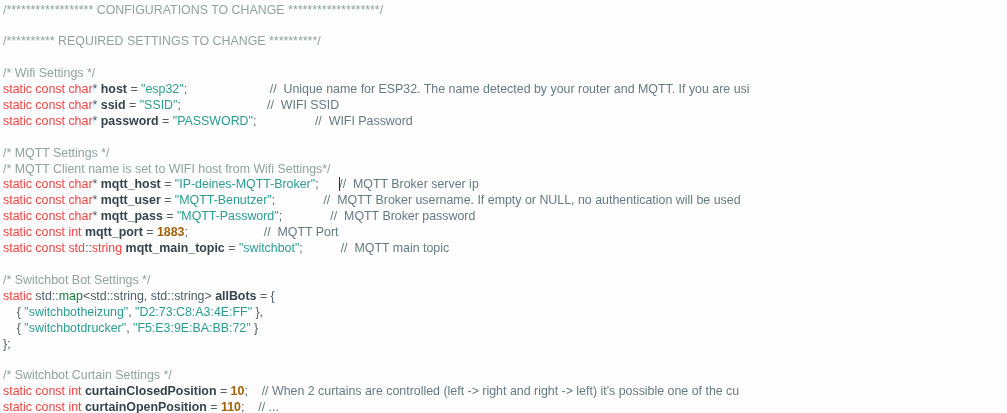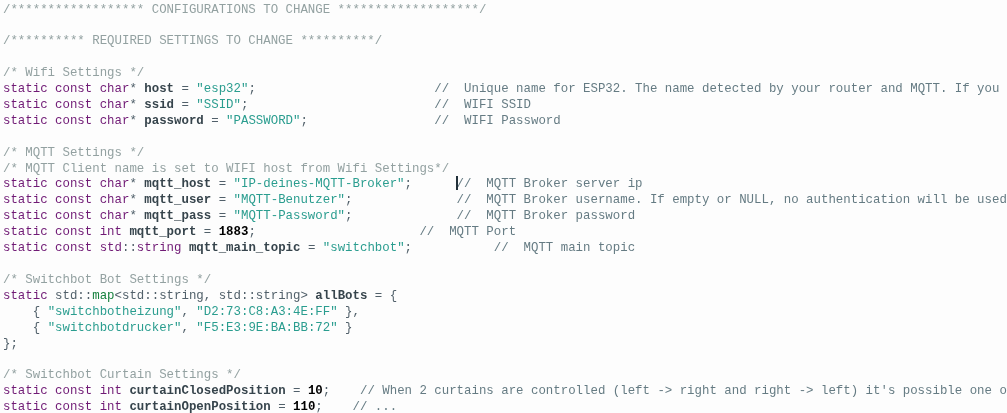--- a/index.html
+++ b/index.html
@@ -7,21 +7,21 @@
     margin: 0;
     padding: 0;
     background: #fdfdfd;
   }
   #editor {
     position: relative;
     width: 1007px;
     height: 413px;
     background: #fdfdfd;
     overflow: hidden;
-    font-family: Liberation Mono, monospace;
+    font-family: Liberation Sans, sans-serif;
     font-size: 12.4px;
     line-height: 15.92px;
     letter-spacing: 0px;
     color: #3a4a52;
     -webkit-font-smoothing: antialiased;
   }
   #code {
     position: absolute;
     left: 3px;
     top: 2.5px;
@@ -31,24 +31,24 @@
   }
   .ln {
     display: block;
     height: 15.92px;
     white-space: pre;
     overflow: visible;
   }
   
   .cm  { color: #93a1a1; }            
   .cmt { color: #657b83; }            
-  .kw  { color: #701a75; }            
+  .kw  { color: #ef4444; }            
   .str { color: #2a9d8f; }            
   .id  { color: #36444c; font-weight: bold; }   
-  .num { color: #000000; font-weight: bold; }   
+  .num { color: #a16207; font-weight: bold; }   
   .fn  { color: #15803d; }            
   .op  { color: #51606a; }            
   .pl  { color: #51606a; }            
 
   
   .caret {
     display: inline-block;
     width: 0;
     height: 0;
     position: relative;

